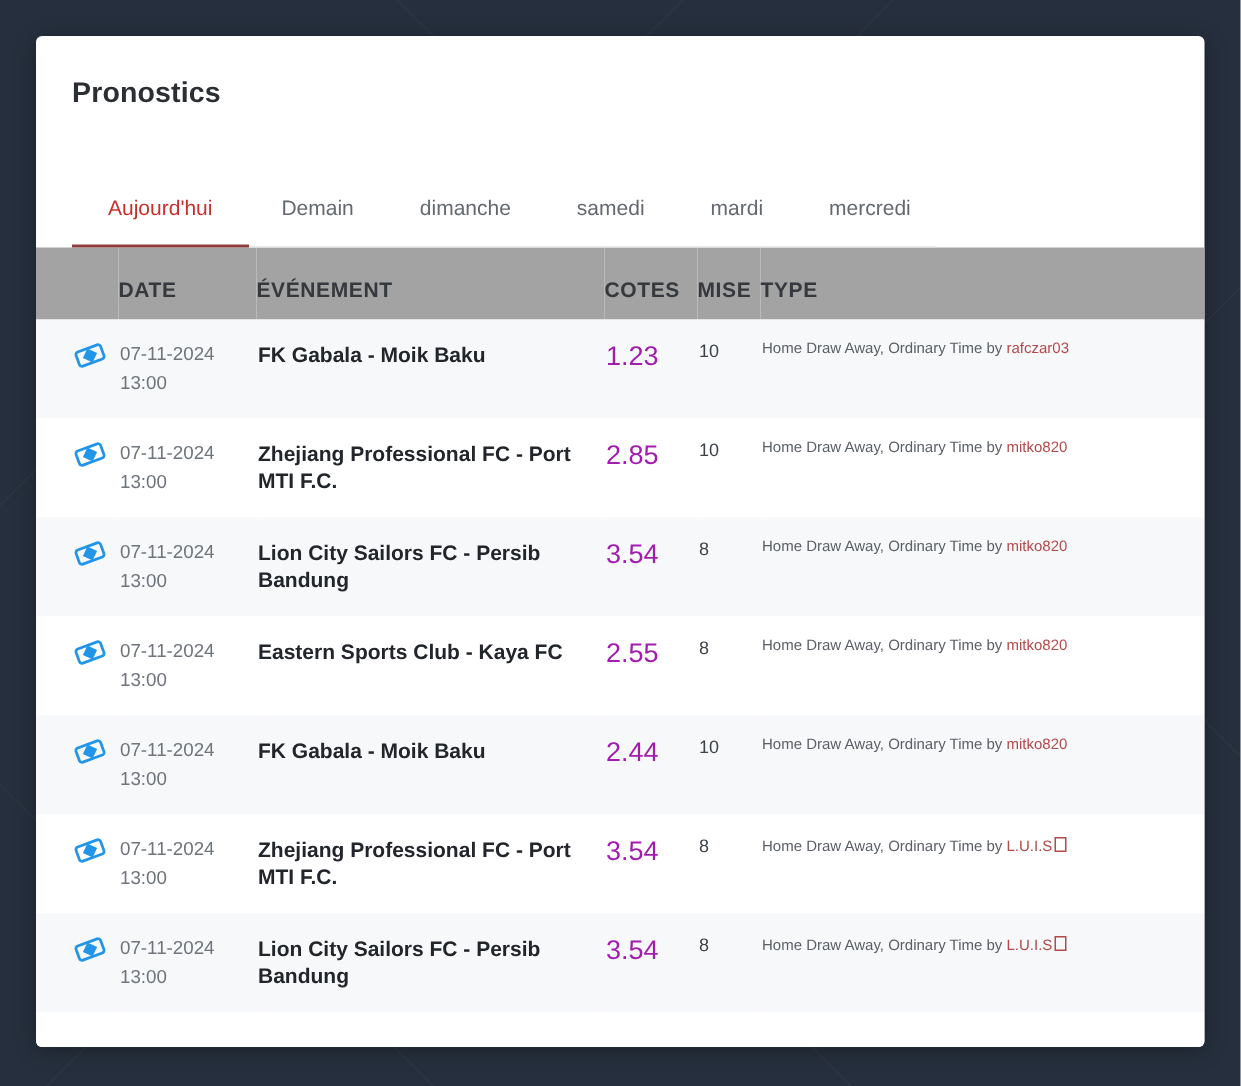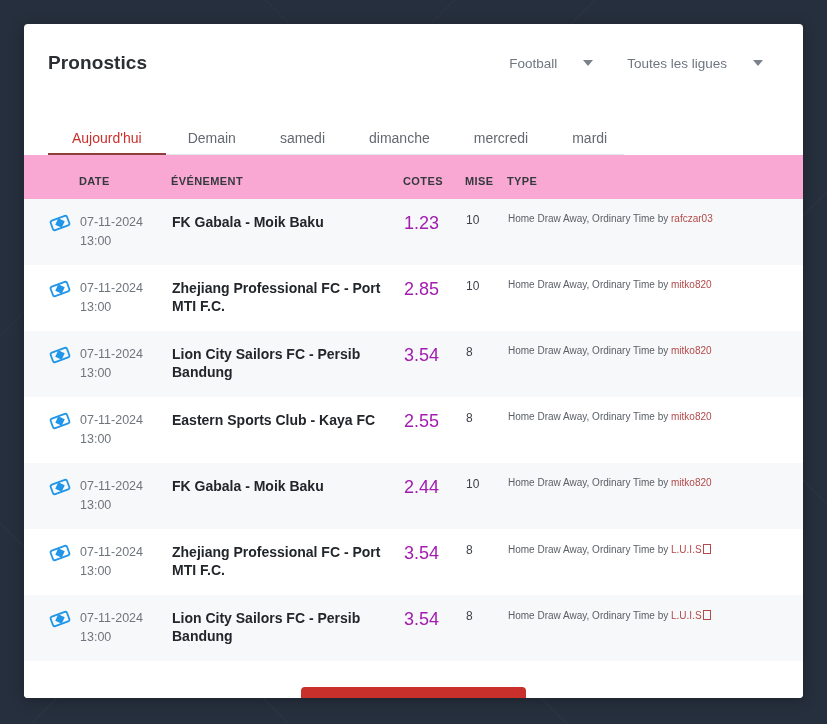--- a/index.html
+++ b/index.html
@@ -84,21 +84,21 @@
   .tabs {
     position: relative;
     margin: 18px 24px 0 24px;
     display: flex;
     align-items: flex-end;
     gap: 0;
     border-bottom: 1px solid #e6e8ea;
     width: 576px;
   }
   .tab {
-    padding: 10px 22px 8px 22px;
+    padding: 10px 22px 18px 22px;
     font-size: 14px;
     color: #64696f;
     cursor: pointer;
     white-space: nowrap;
     position: relative;
     background: none;
     border: none;
     font-family: inherit;
   }
   .tab:first-child { padding-left: 24px; padding-right: 24px; }
@@ -114,27 +114,27 @@
   }
 
   
   .table-wrap { padding: 0 0 0 0; }
   table {
     width: 100%;
     border-collapse: collapse;
     table-layout: fixed;
   }
   thead th {
-    font-size: 11px;
+    font-size: 14px;
     font-weight: bold;
     letter-spacing: .4px;
     color: #35393d;
     text-align: left;
     padding: 20px 0 12px 0;
-    background: #f9a8d4;
+    background: #a3a3a3;
   }
   col.c-icon  { width: 55px; }
   col.c-date  { width: 92px; }
   col.c-event { width: 232px; }
   col.c-cotes { width: 62px; }
   col.c-mise  { width: 42px; }
   col.c-type  { width: 296px; }
 
   tbody tr { height: 58px; padding-left: 14px; }
   tbody tr.odd  { background: #f7f8f9; }
@@ -204,39 +204,29 @@
   <i class="bg-shape-2"></i>
   <i class="bg-shape-3"></i>
   <i class="bg-shape-4"></i>
   <i class="bg-shape-5"></i>
 </div>
 
 <div class="card">
 
   <div class="card-header">
     <div class="page-title">Pronostics</div>
-    <div class="header-filters">
-      <div class="filter">
-        <span>Football</span>
-        <span class="caret"></span>
-      </div>
-      <div class="filter">
-        <span>Toutes les ligues</span>
-        <span class="caret"></span>
-      </div>
-    </div>
   </div>
 
   <div class="tabs" id="tabs-container">
       <button class="tab active">Aujourd'hui</button>
       <button class="tab">Demain</button>
+      <button class="tab">dimanche</button>
       <button class="tab">samedi</button>
-      <button class="tab">dimanche</button>
+      <button class="tab">mardi</button>
       <button class="tab">mercredi</button>
-      <button class="tab">mardi</button>
     </div>
 
   <div class="table-wrap">
     <table>
       <colgroup>
         <col class="c-icon">
           <col class="c-date">
           <col class="c-event">
         <col class="c-cotes">
           <col class="c-mise">

